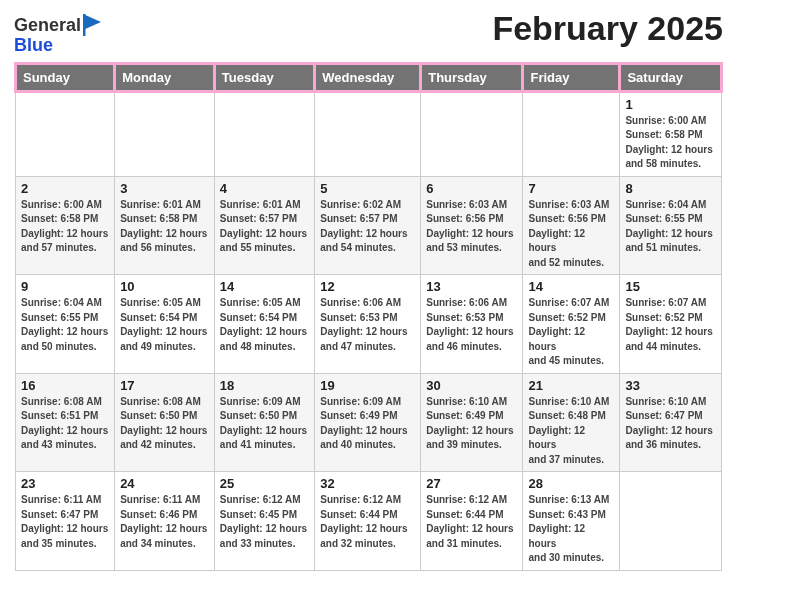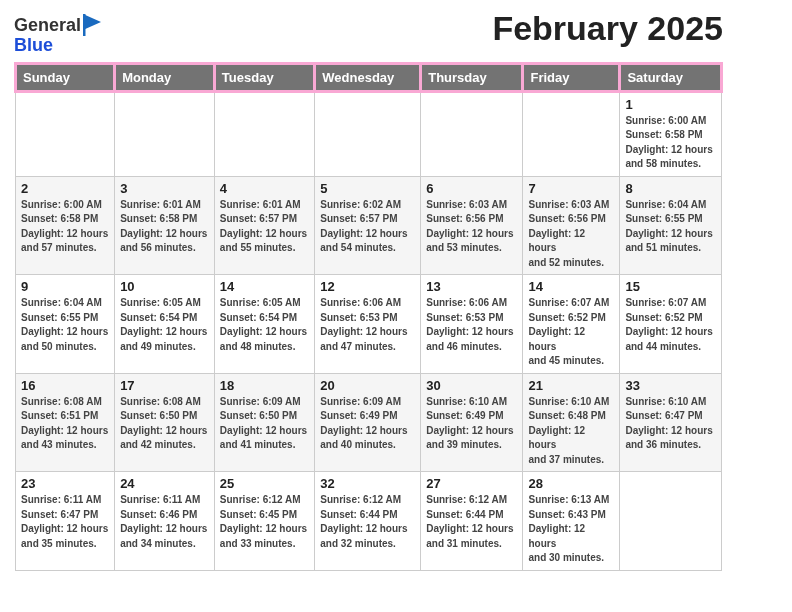--- a/index.html
+++ b/index.html
@@ -265,21 +265,21 @@
 and 42 minutes.</div>
           </td>
           <td>
             <span class="day-num">18</span>
             <div class="day-info" style="white-space: pre-line;">Sunrise: 6:09 AM
 Sunset: 6:50 PM
 Daylight: 12 hours
 and 41 minutes.</div>
           </td>
           <td>
-            <span class="day-num">20</span>
+            <span class="day-num">19</span>
             <div class="day-info" style="white-space: pre-line;">Sunrise: 6:09 AM
 Sunset: 6:49 PM
 Daylight: 12 hours
 and 40 minutes.</div>
           </td>
           <td>
             <span class="day-num">30</span>
             <div class="day-info" style="white-space: pre-line;">Sunrise: 6:10 AM
 Sunset: 6:49 PM
 Daylight: 12 hours

